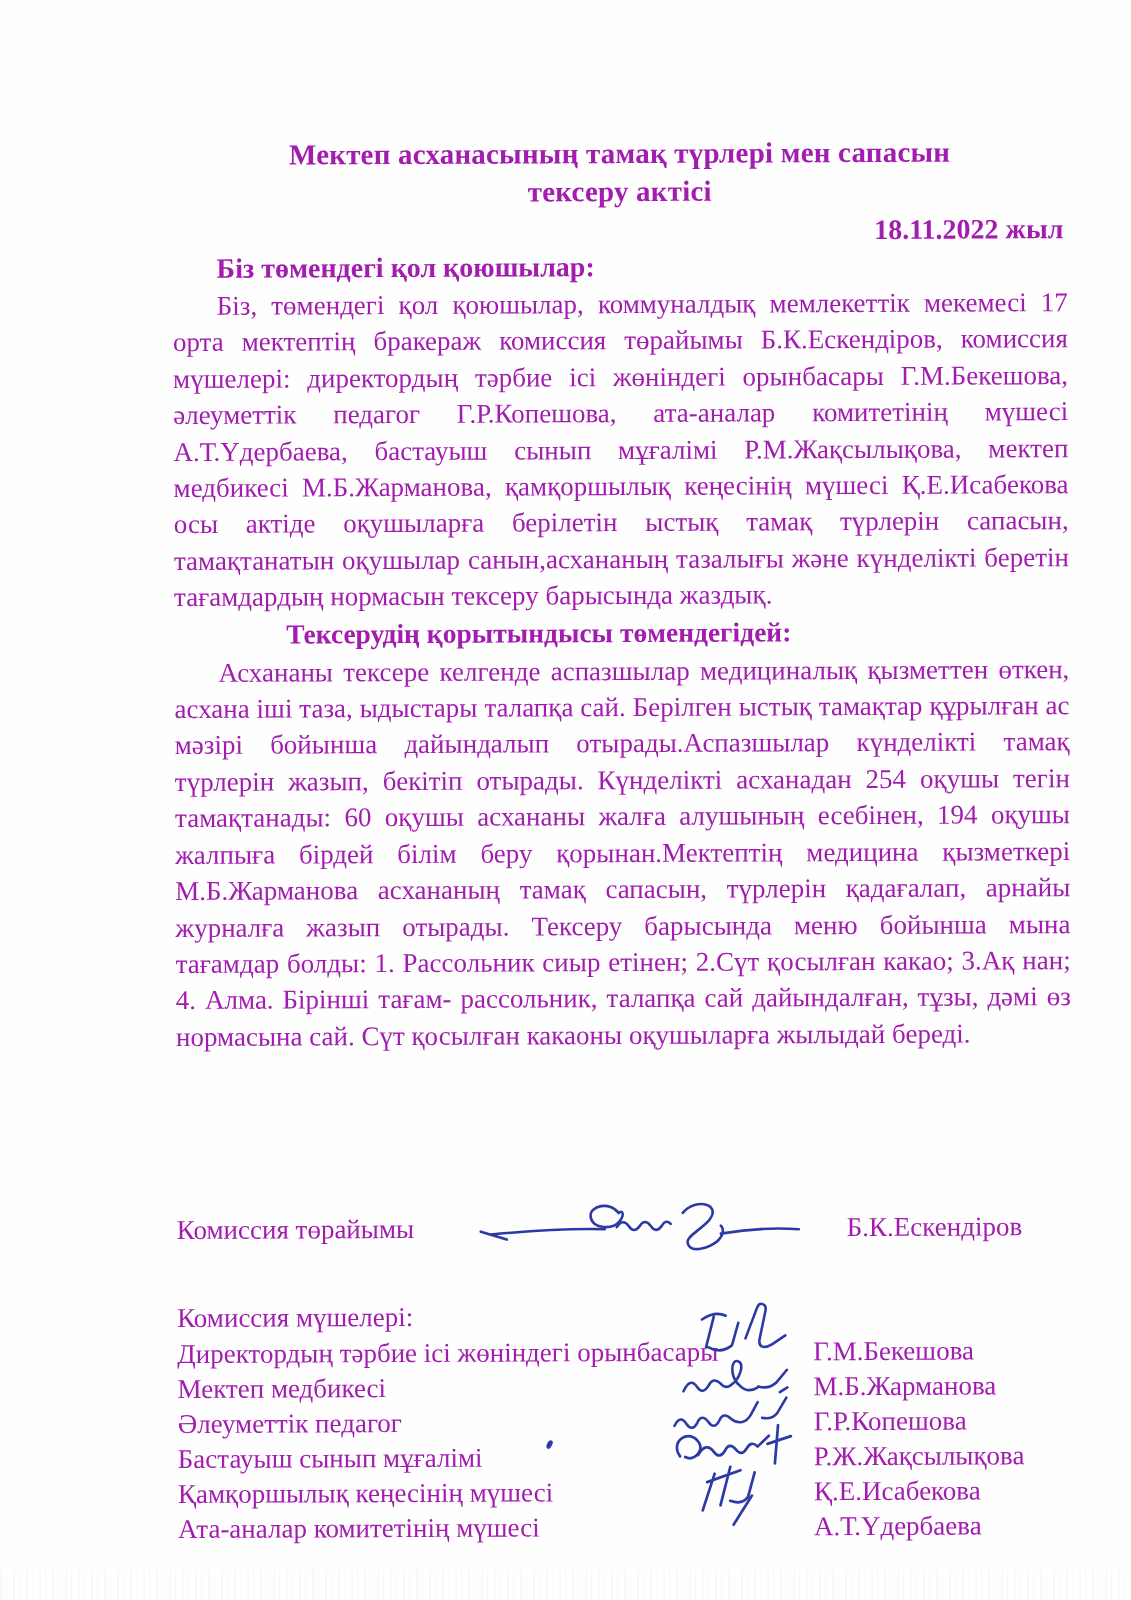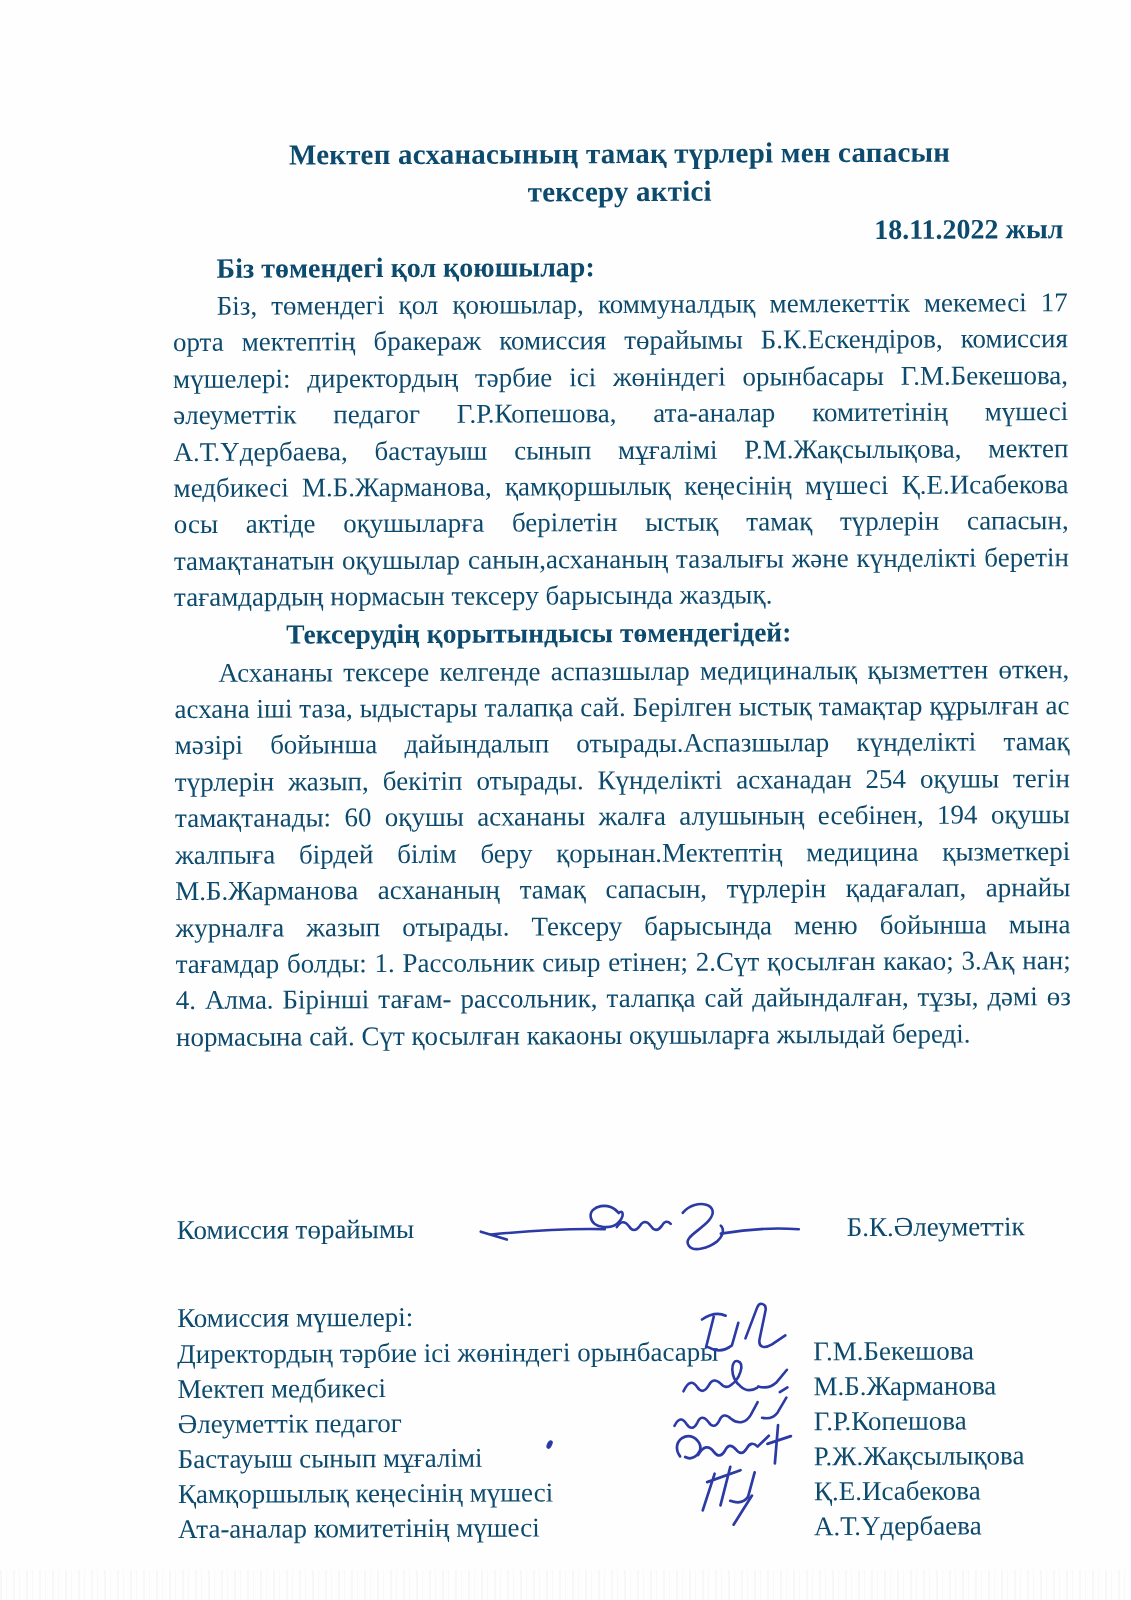--- a/index.html
+++ b/index.html
@@ -6,21 +6,21 @@
     margin: 0; padding: 0;
     width: 1131px; height: 1600px;
     background: #f2f2f2;
     font-family: "Liberation Serif", "DejaVu Serif", serif;
   }
   .page {
     position: relative;
     width: 1131px; height: 1600px;
     background: #fefefe;
     overflow: hidden;
-    color: #0c4a6e;
+    color: #a21caf;
   }
   
   .scan-edge {
     position: absolute; left: 0; right: 0; bottom: 0; height: 30px;
     background: repeating-linear-gradient(90deg,
       rgba(120,125,130,0.05) 0 2px, transparent 2px 6px,
       rgba(120,125,130,0.04) 6px 7px, transparent 7px 13px);
   }
   .content {
     position: absolute;
@@ -125,21 +125,21 @@
         <span>Комиссия төрайымы</span>
         <span class="sig-ink">
           <svg width="330" height="60" viewBox="0 0 330 60" fill="none" stroke="#2b3aa5" stroke-width="2.6" stroke-linecap="round" stroke-linejoin="round">
             <path d="M4 34 L30 42 L14 37 C55 33 95 31 128 32"></path>
             <path d="M142 16 C134 4 112 8 114 20 C116 32 136 33 143 24 C148 18 146 12 142 16"></path>
             <path d="M140 30 q6 -9 12 -1 q5 8 11 0 q5 -8 11 0 q5 8 11 0 q4 -7 9 -2"></path>
             <path d="M206 16 c14 -16 40 -8 26 8 c-10 11 -26 17 -20 25 c5 7 20 2 28 -4 c6 -5 8 -12 4 -16"></path>
             <path d="M244 37 C268 33 296 31 322 33"></path>
           </svg>
         </span>
-        <span>Б.К.Әлеуметтік</span>
+        <span>Б.К.Ескендіров</span>
       </div>
 
       <div class="members-block">
         <div class="members-heading">Комиссия мүшелері:</div>
 
         <div class="member-row">
           <span>Директордың тәрбие ісі жөніндегі орынбасары</span>
           <span class="member-name">Г.М.Бекешова</span>
         </div>
         <div class="member-row">

